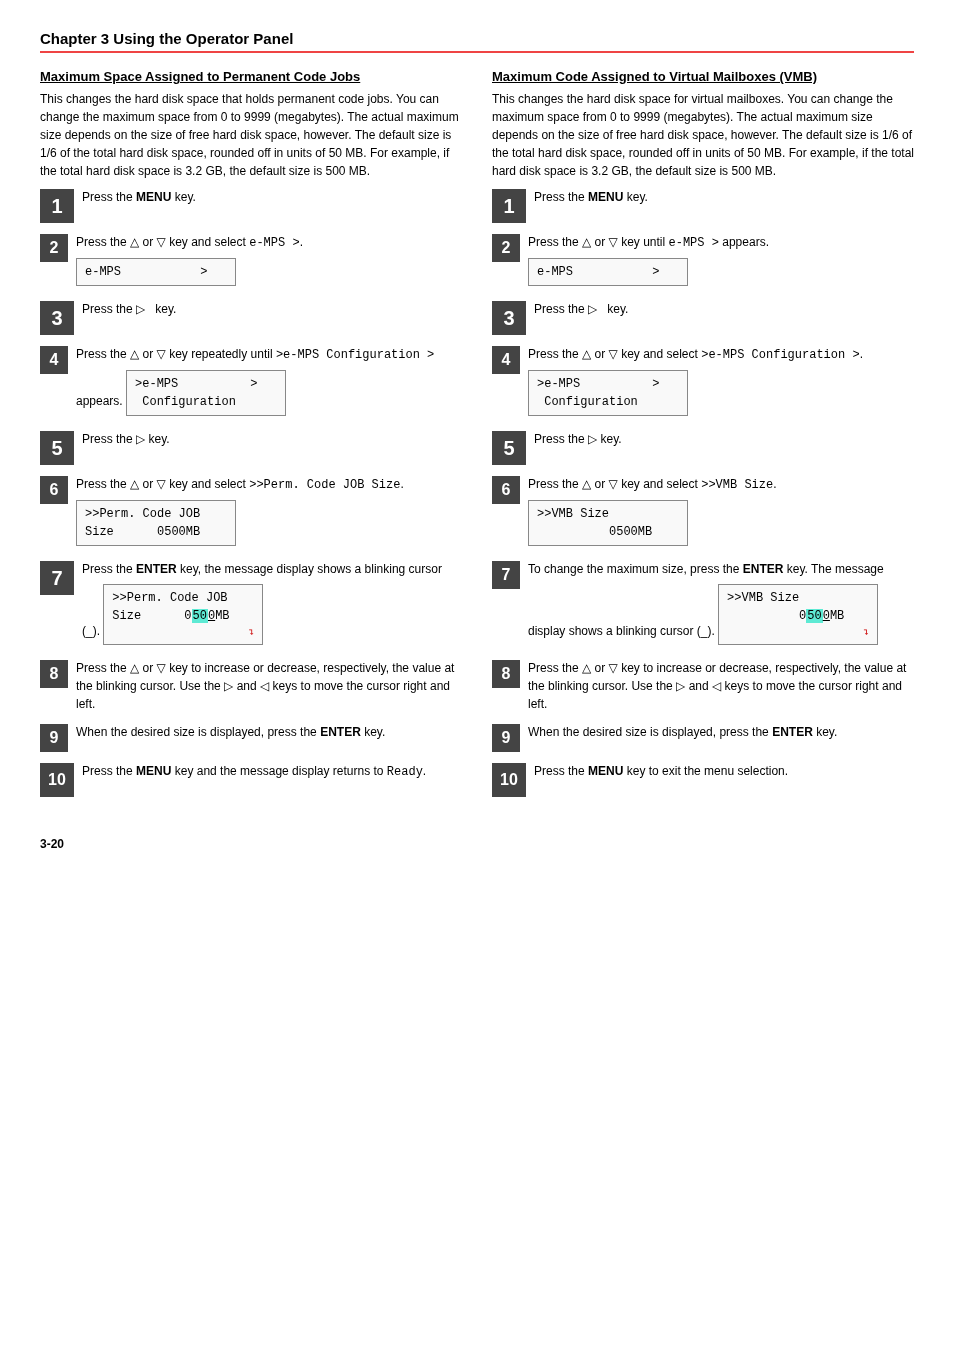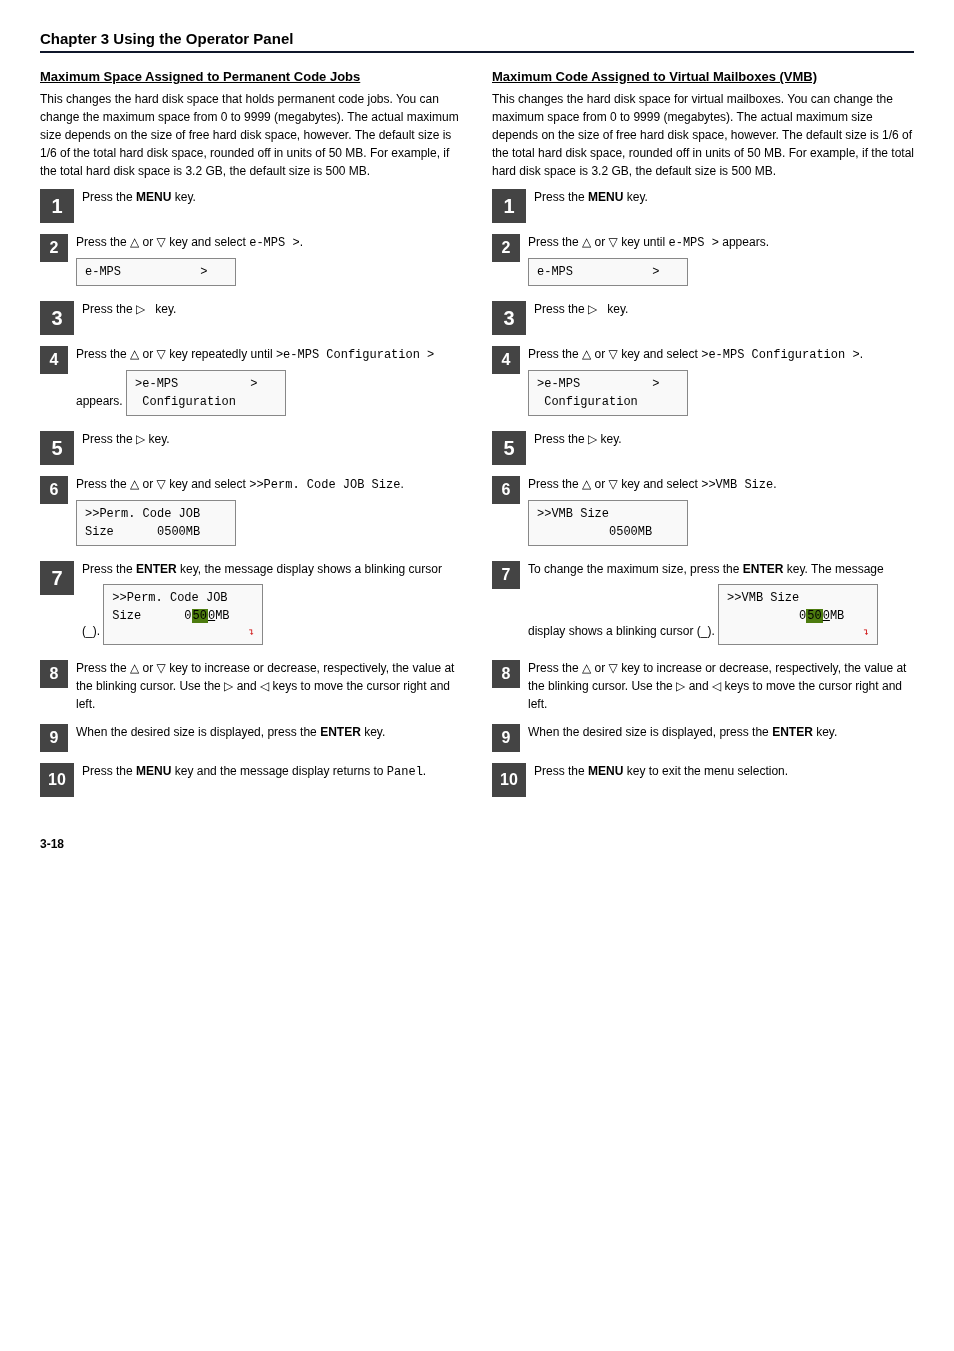--- a/index.html
+++ b/index.html
@@ -8,21 +8,21 @@
       font-size: 13px;
       background: #fff;
       color: #000;
       width: 954px;
       min-height: 1351px;
       padding: 30px 40px 40px 40px;
     }
     h1 {
       font-size: 15px;
       font-weight: bold;
-      border-bottom: 2px solid #0f172a;
+      border-bottom: 2px solid #ef4444;
       padding-bottom: 4px;
       margin-bottom: 16px;
     }
     .two-col {
       display: flex;
       gap: 30px;
     }
     .col {
       flex: 1;
     }
@@ -78,21 +78,21 @@
       margin: 6px 0 4px 0;
       background: #f9f9f9;
       display: inline-block;
       min-width: 160px;
     }
     .lcd-row {
       display: block;
       white-space: pre;
     }
     .highlight-cursor {
-      background: #4d7c0f;
+      background: #5eead4;
       color: #000;
       padding: 0 1px;
     }
     code {
       font-family: 'Courier New', Courier, monospace;
       font-size: 12px;
     }
     .page-num {
       margin-top: 30px;
       font-size: 12px;
@@ -179,21 +179,21 @@
     <div class="step">
       <div class="step-num">9</div>
       <div class="step-content">
         When the desired size is displayed, press the <strong>ENTER</strong> key.
       </div>
     </div>
 
     <div class="step">
       <div class="step-num large" style="font-size:16px; min-width:34px; height:34px;">10</div>
       <div class="step-content">
-        Press the <strong>MENU</strong> key and the message display returns to <code>Panel</code>.
+        Press the <strong>MENU</strong> key and the message display returns to <code>Ready</code>.
       </div>
     </div>
   </div>
 
   <div class="col">
     <div class="section-title">Maximum Code Assigned to Virtual Mailboxes (VMB)</div>
     <div class="section-desc">This changes the hard disk space for virtual mailboxes. You can change the maximum space from 0 to 9999 (megabytes). The actual maximum size depends on the size of free hard disk space, however. The default size is 1/6 of the total hard disk space, rounded off in units of 50 MB. For example, if the total hard disk space is 3.2 GB, the default size is 500 MB.</div>
 
     <div class="step">
       <div class="step-num large">1</div>
@@ -270,13 +270,13 @@
 
     <div class="step">
       <div class="step-num large" style="font-size:16px; min-width:34px; height:34px;">10</div>
       <div class="step-content">
         Press the <strong>MENU</strong> key to exit the menu selection.
       </div>
     </div>
   </div>
 </div>
 
-<div class="page-num">3-18</div>
+<div class="page-num">3-20</div>
 
 </body></html>

